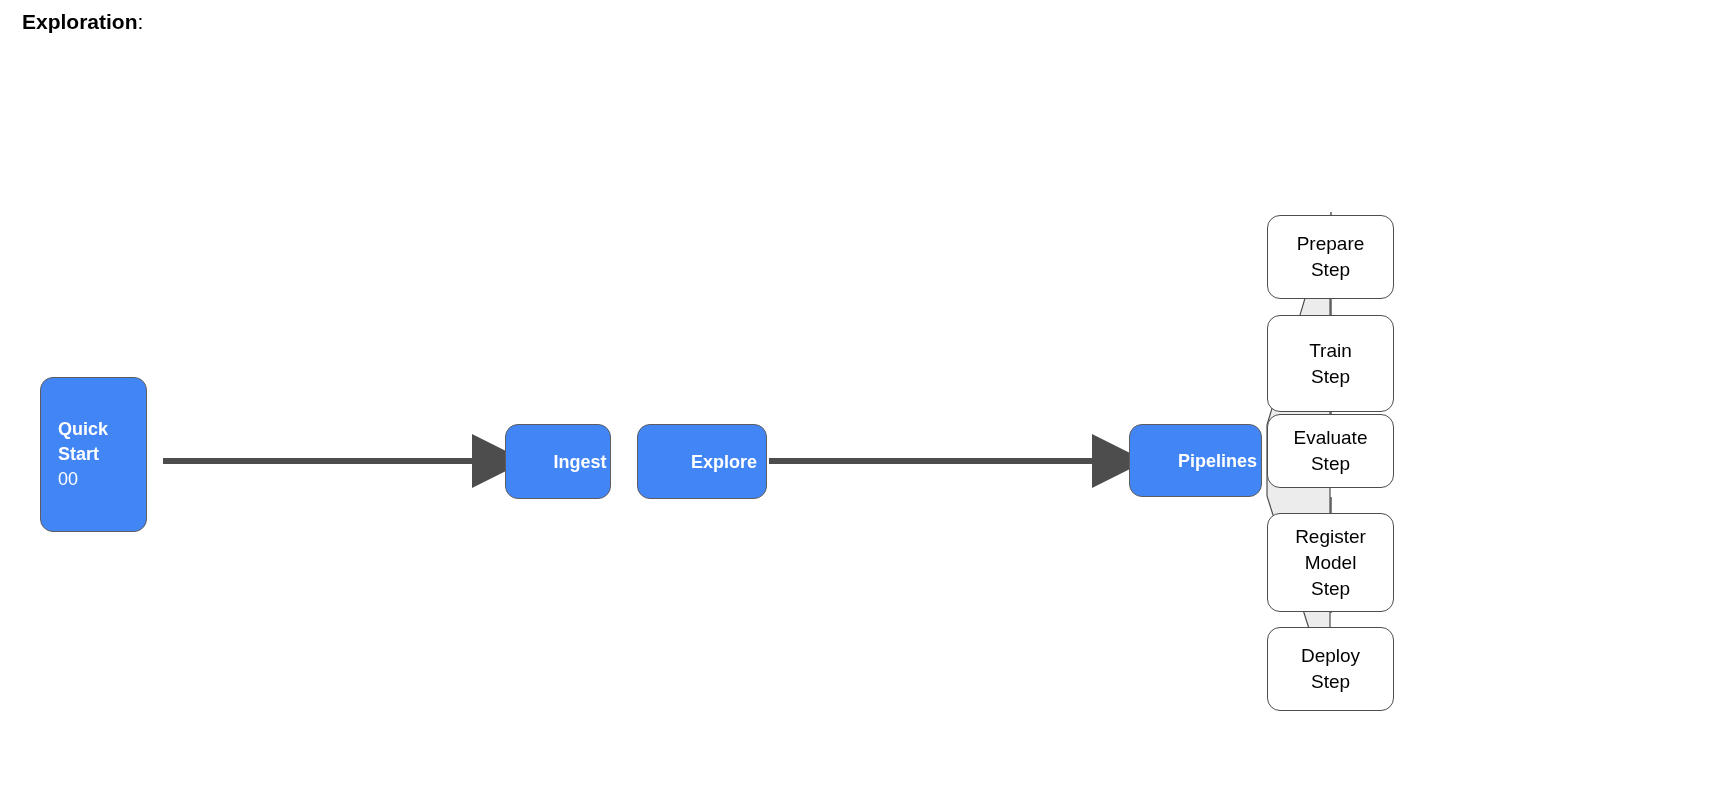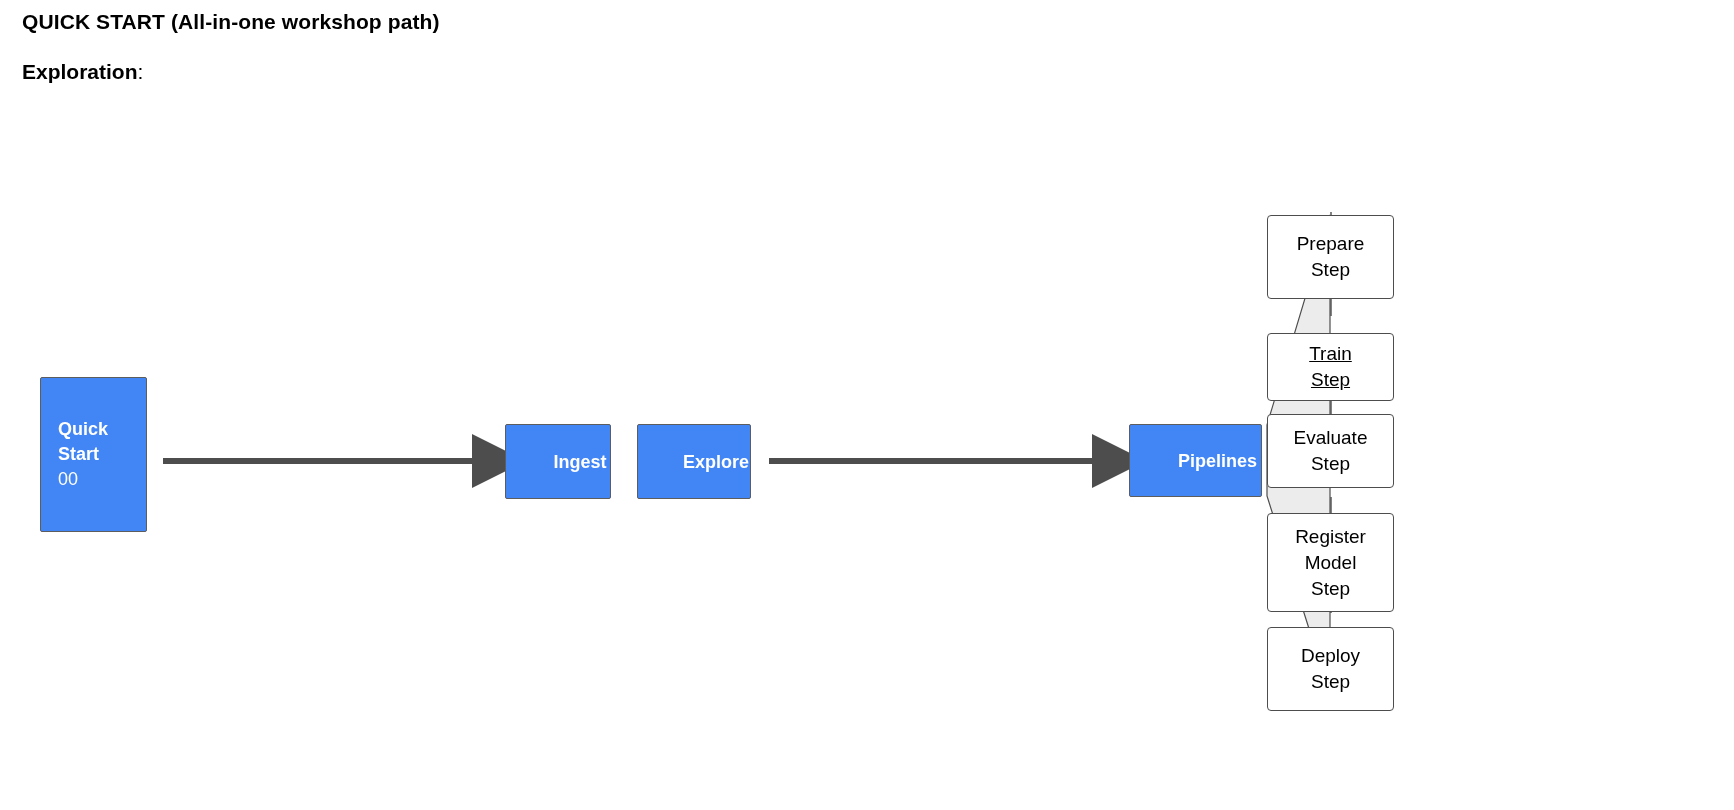--- a/index.html
+++ b/index.html
@@ -51,21 +51,21 @@
   }
   #diagram .layer { pointer-events: auto; }
 
   
   .node {
     position: absolute;
     box-sizing: border-box;
     display: flex;
     flex-direction: column;
     justify-content: center;
-    border-radius: 2px;
+    border-radius: 13px;
     border: 1.3px solid #666666;
   }
   .node.blue {
     background: #4285f4;
     color: #ffffff;
     border-color: #5d5d5d;
     padding-left: 44px;
   }
 
   
@@ -95,21 +95,21 @@
     left: 505px;
     top: 424px;
     width: 106px;
     height: 75px;
     align-items: center;
     text-align: center;
   }
   #node-explore {
     left: 637px;
     top: 424px;
-    width: 114px;
+    width: 130px;
     height: 75px;
     align-items: center;
     text-align: center;
   }
   #node-pipelines {
     left: 1129px;
     top: 424px;
     width: 133px;
     height: 73px;
     align-items: center;
@@ -127,21 +127,21 @@
     left: 1267px;
     top: 215px;
   }
   .step-node {
     position: absolute;
     left: 0;
     box-sizing: border-box;
     width: 127px;
     background: #ffffff;
     border: 1.3px solid #4d4d4d;
-    border-radius: 4px;
+    border-radius: 13px;
     display: flex;
     align-items: center;
     justify-content: center;
     text-align: center;
     color: #000000;
   }
   .step-node .label {
     font-size: 19px;
     line-height: 26px;
     white-space: pre-line;
@@ -155,21 +155,20 @@
     width: 1734px;
     height: 810px;
     overflow: visible;
   }
 </style>
 </head>
 <body>
 
 <div id="header-block">
 
-  <div class="hdr-title">QUICK START (All-in-one workshop path)</div>
 
 
   <div class="hdr-line tight"><span class="b">Exploration</span><span>:</span></div>
 
 
 </div>
 
 <div id="diagram">
   <div class="layer">
 
@@ -212,21 +211,21 @@
 
     <div class="node blue" id="node-pipelines">
       <div class="label">Pipelines</div>
     </div>
 
     <div id="steps-column">
         <div class="step-node" style="top: 0px; height: 84px;">
           <div class="label">Prepare
 Step</div>
         </div>
-        <div class="step-node" style="top: 118px; height: 68px; text-decoration: underline;">
+        <div class="step-node" style="top: 100px; height: 97px;">
           <div class="label">Train
 Step</div>
         </div>
         <div class="step-node" style="top: 199px; height: 74px;">
           <div class="label">Evaluate
 Step</div>
         </div>
         <div class="step-node" style="top: 298px; height: 99px;">
           <div class="label">Register
 Model

